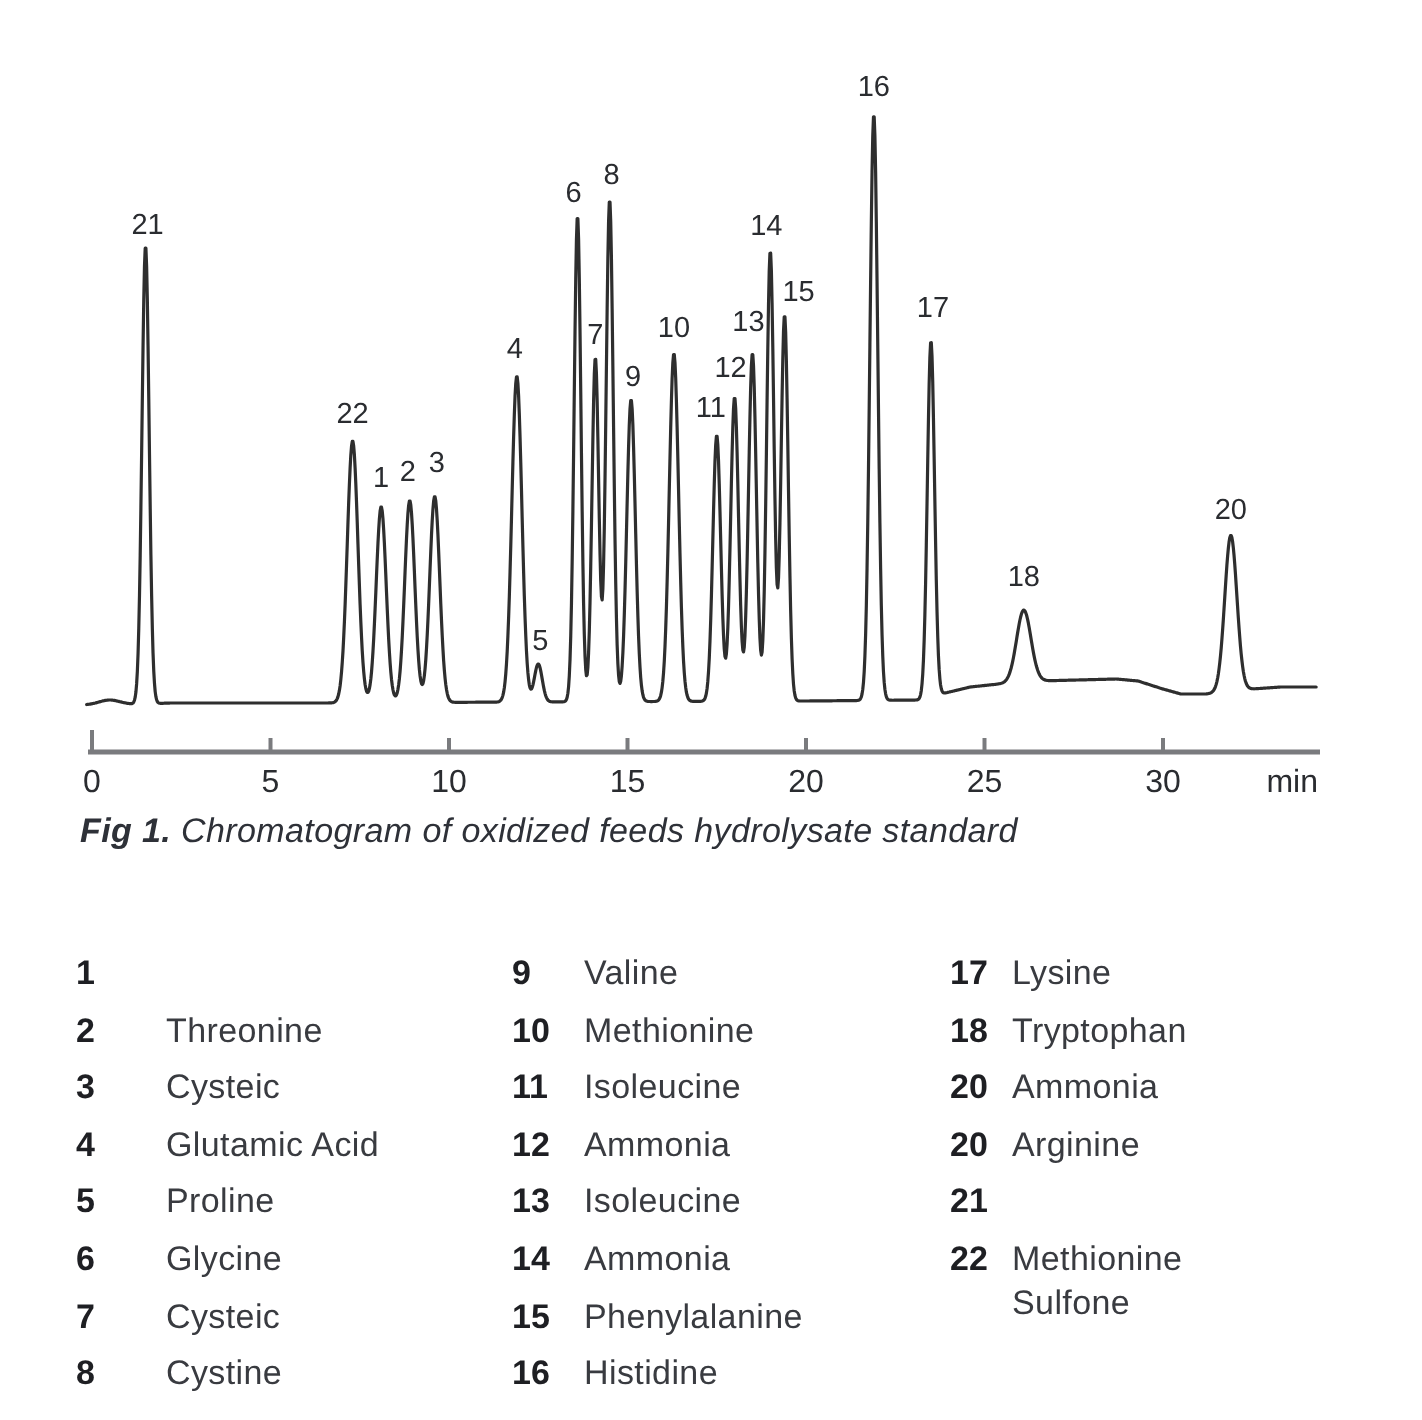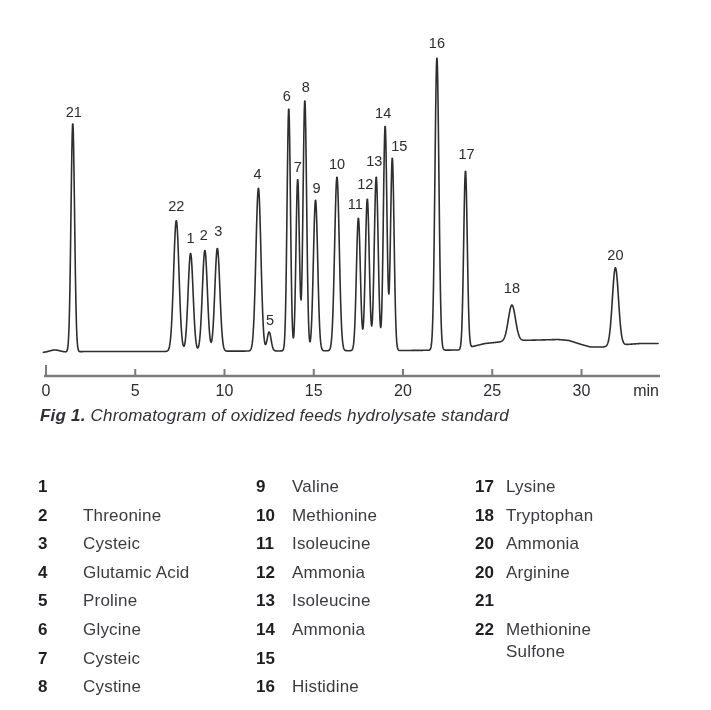--- a/index.html
+++ b/index.html
@@ -140,20 +140,21 @@
         <div class="legend-row">
           <span class="legend-num">13</span>
           <span class="legend-name">Isoleucine</span>
         </div>
         <div class="legend-row">
           <span class="legend-num">14</span>
           <span class="legend-name">Ammonia</span>
         </div>
         <div class="legend-row">
           <span class="legend-num">15</span>
+          <span class="legend-name">Phenylalanine</span>
         </div>
         <div class="legend-row">
           <span class="legend-num">16</span>
           <span class="legend-name">Histidine</span>
         </div>
       </div>
     <div class="legend-col c3">
         <div class="legend-row">
           <span class="legend-num">17</span>
           <span class="legend-name">Lysine</span>

